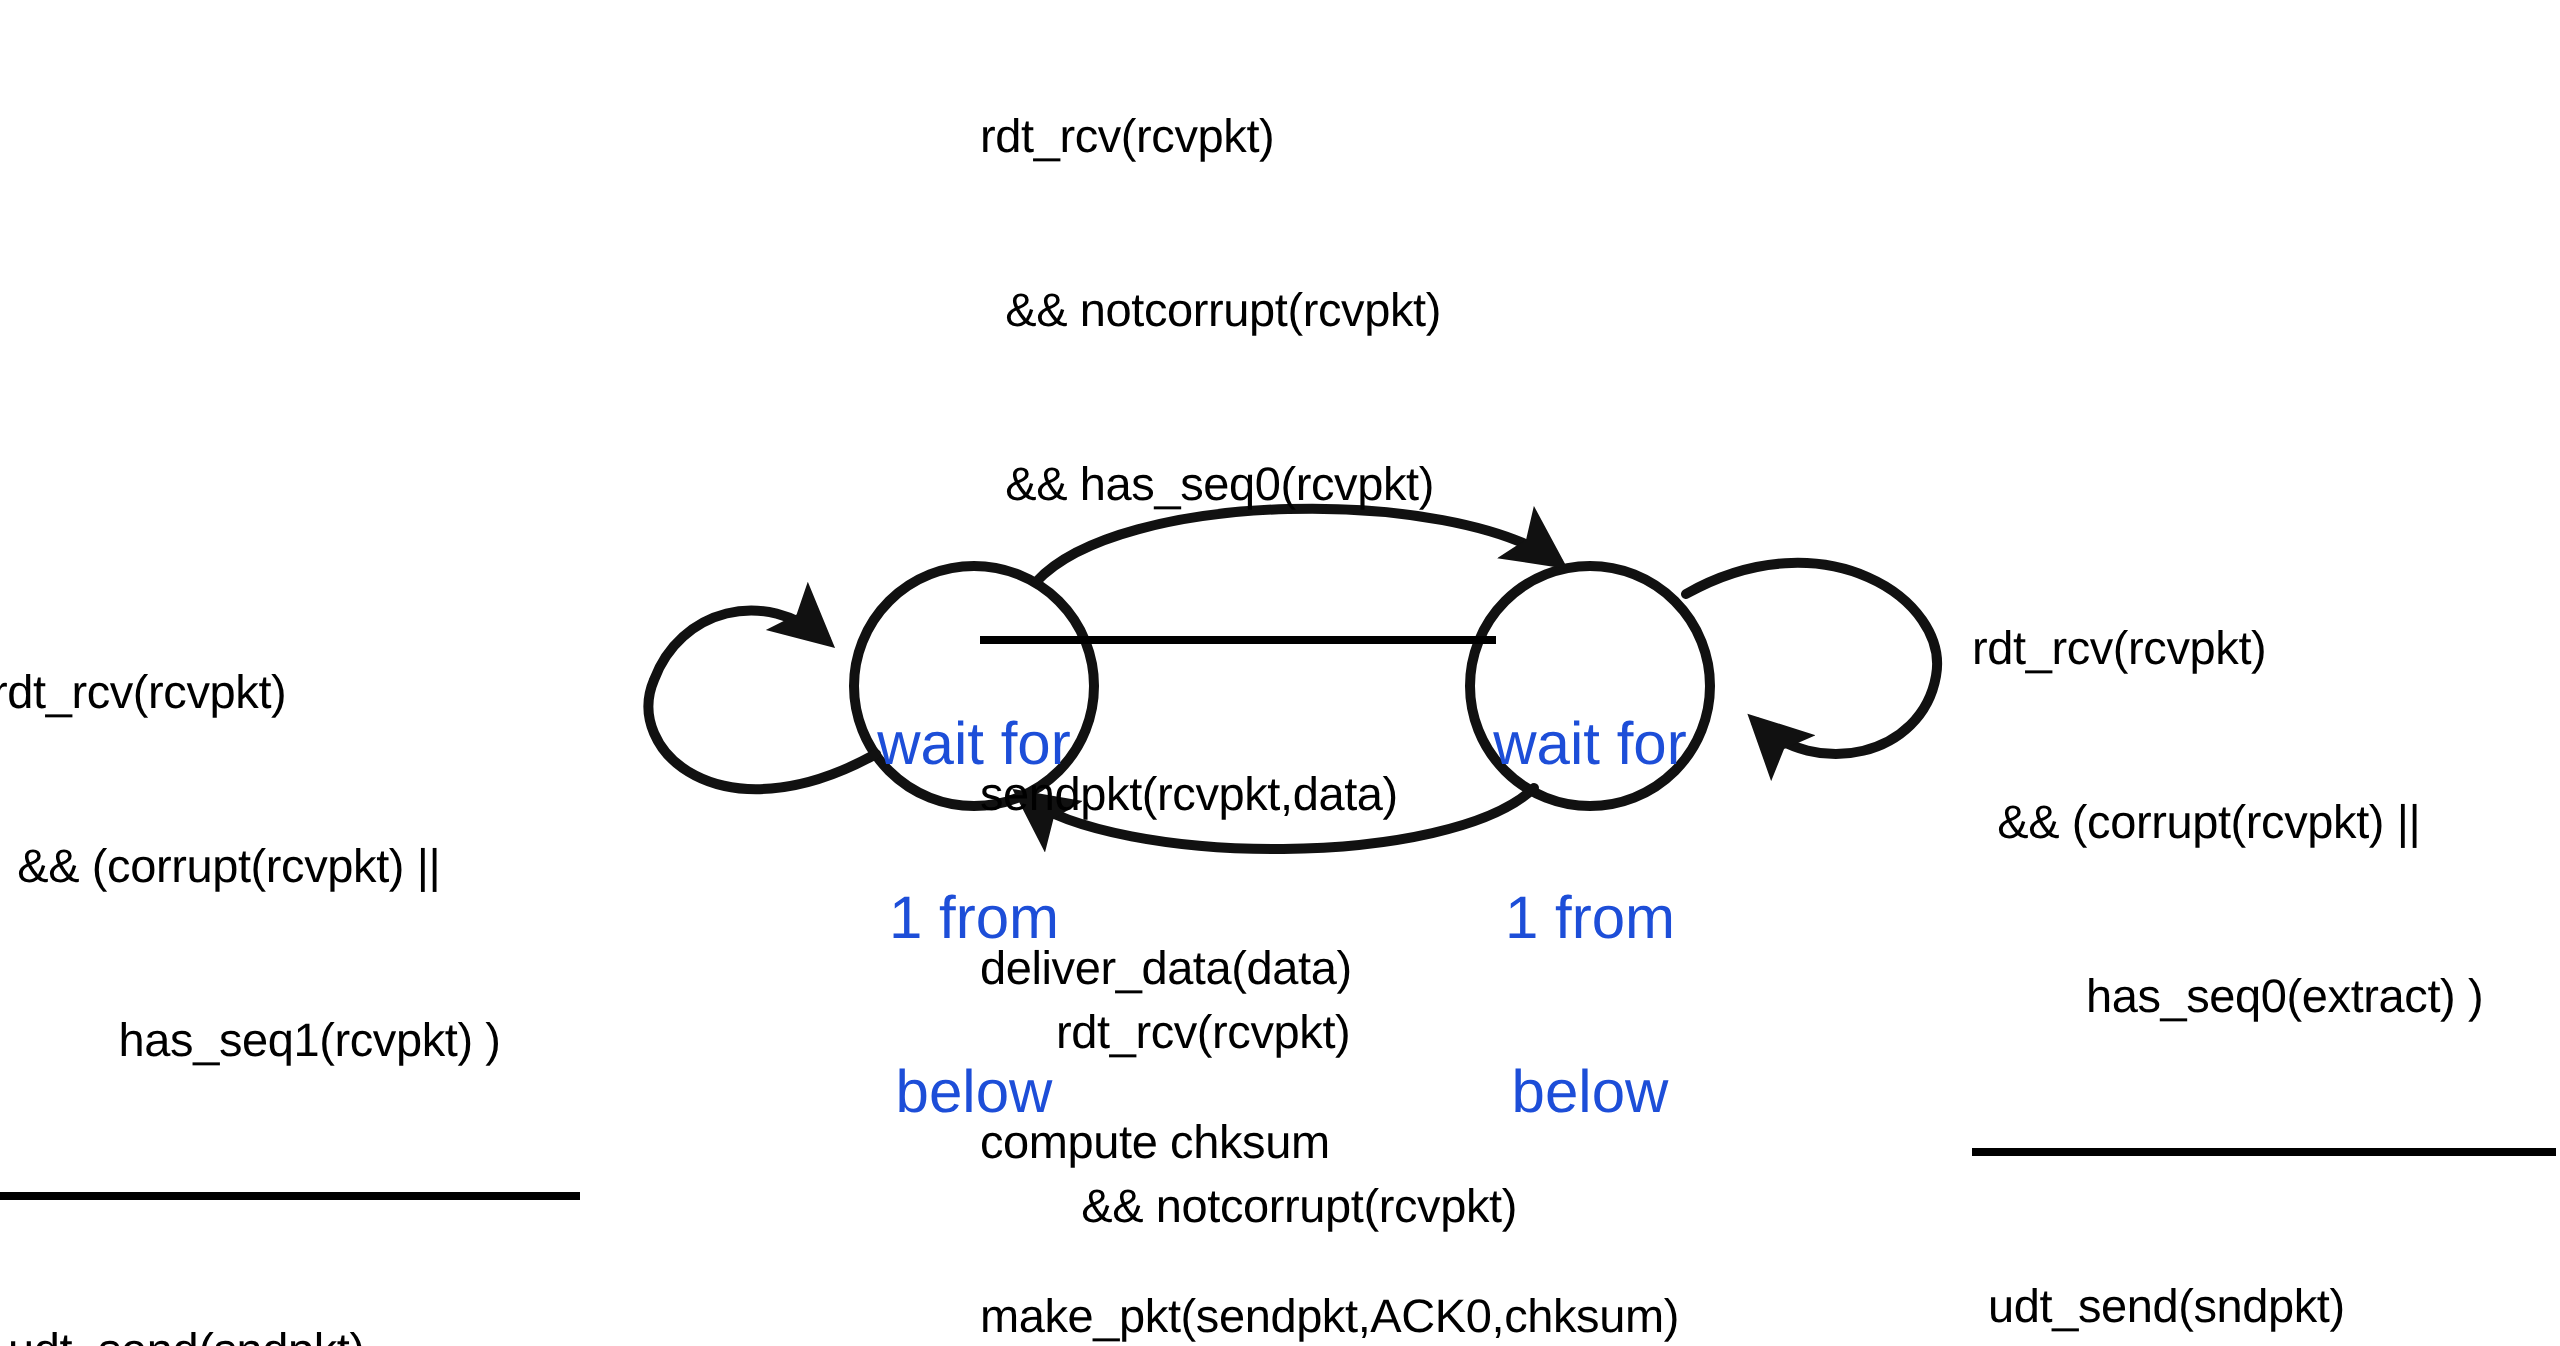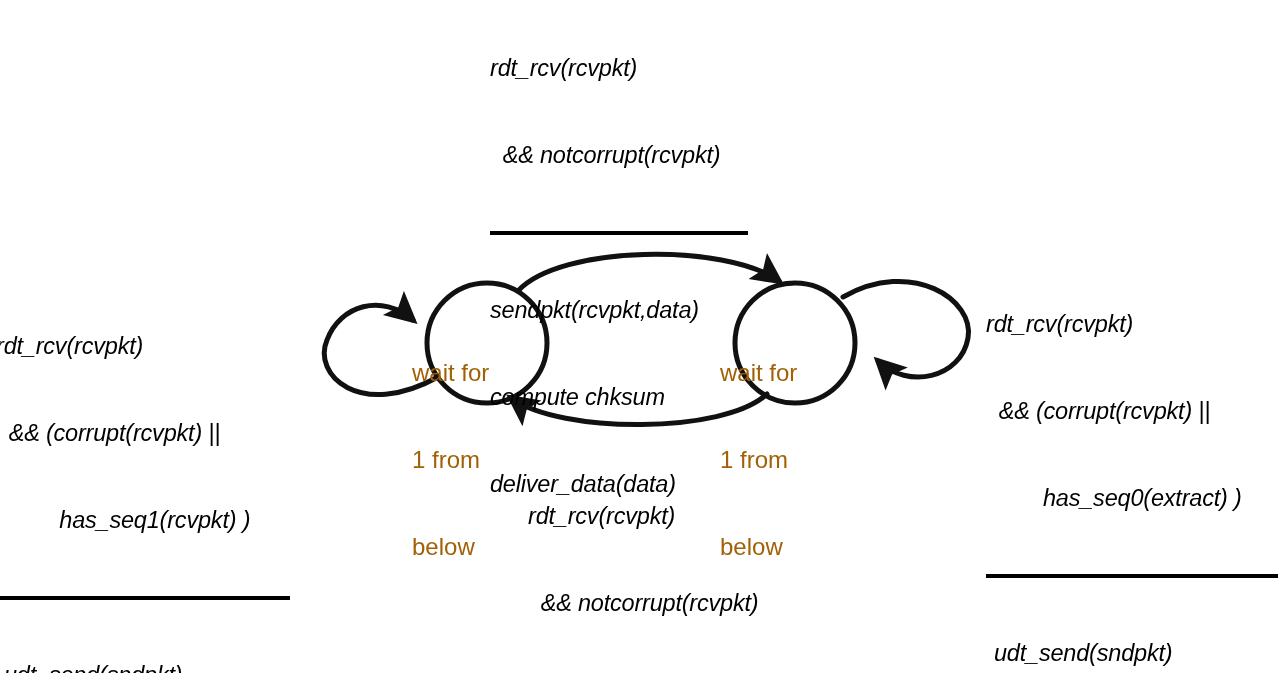--- a/index.html
+++ b/index.html
@@ -29,35 +29,34 @@
     font-family: "Liberation Sans", sans-serif;
     font-size: 23.5px;
     line-height: 29px;
     color: #000000;
     white-space: pre;
     letter-spacing: -0.2px;
   }
   .label-line {
     display: block;
     white-space: pre;
-    font-style: italic;
   }
   .divider {
     display: block;
     height: 4px;
     background: #000000;
     margin: 3px 0 3px 0;
   }
   .state-text {
     position: absolute;
-    text-align: left;
+    text-align: center;
     font-family: "Liberation Sans", sans-serif;
-    font-size: 24px;
+    font-size: 30px;
     line-height: 29px;
-    color: #a16207;
+    color: #1d4ed8;
     white-space: pre;
     pointer-events: none;
   }
   .state-text span { display: block; }
 </style>
 </head>
 <body>
 
 <div id="canvas">
 
@@ -95,24 +94,26 @@
 
   <div class="state-text" style="left:720px; top:300px; width:150px;">
     <span>wait for</span>
     <span>1 from</span>
     <span>below</span>
   </div>
 
   <div class="label-block" style="left:490px; top:-4px;">
     <span class="label-line">rdt_rcv(rcvpkt)</span>
     <span class="label-line">  &amp;&amp; notcorrupt(rcvpkt)</span>
+    <span class="label-line">  &amp;&amp; has_seq0(rcvpkt)</span>
     <span class="divider" style="width:258px;"></span>
     <span class="label-line">sendpkt(rcvpkt,data)</span>
+    <span class="label-line">deliver_data(data)</span>
     <span class="label-line">compute chksum</span>
-    <span class="label-line">deliver_data(data)</span>
+    <span class="label-line">make_pkt(sendpkt,ACK0,chksum)</span>
     
   </div>
 
   <div class="label-block" style="left:528px; top:444px;">
     <span class="label-line">rdt_rcv(rcvpkt)</span>
     <span class="label-line">  &amp;&amp; notcorrupt(rcvpkt)</span>
     
     
     
     

